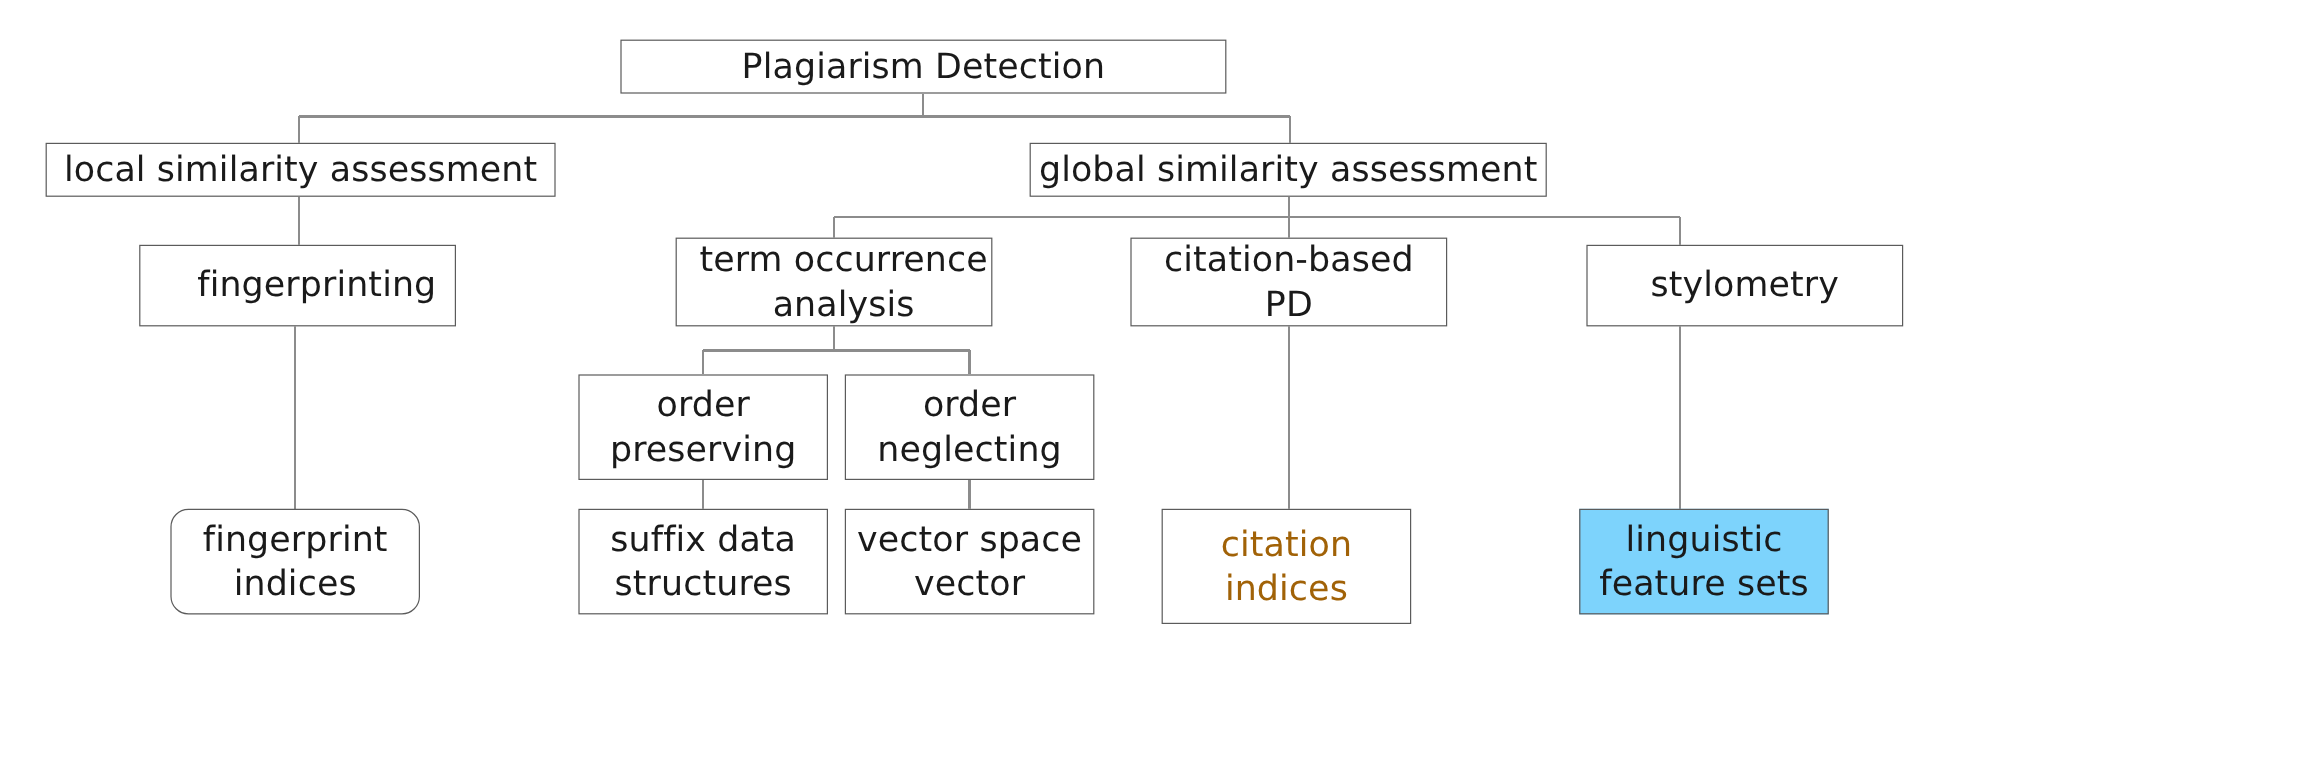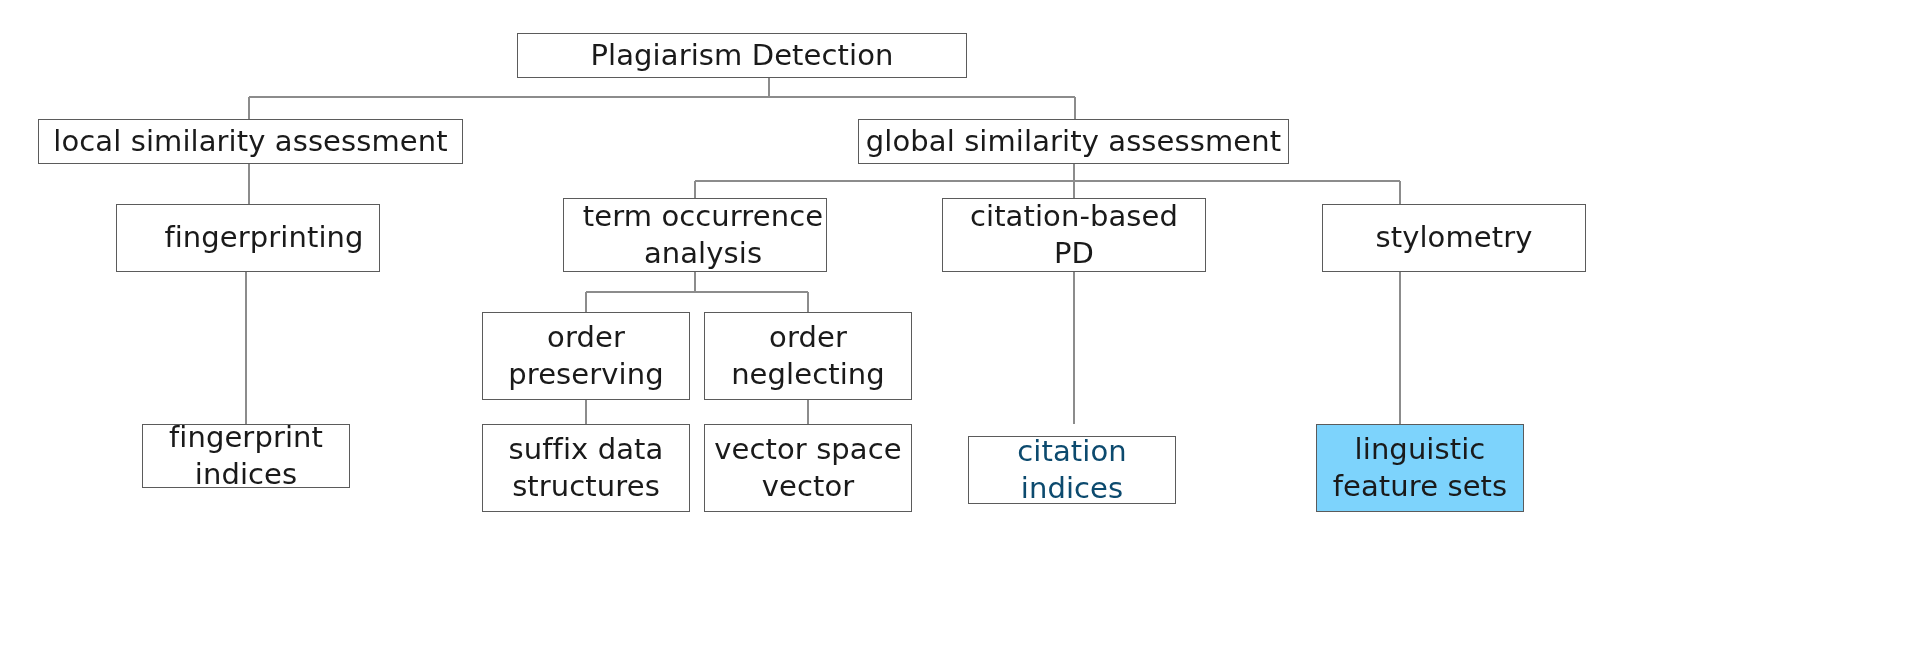--- a/index.html
+++ b/index.html
@@ -60,21 +60,21 @@
       <path d="M 695,272 L 695,292 M 586,292 L 808,292" stroke="#8c8c8c" stroke-width="2" fill="none" shape-rendering="crispEdges"></path>
       <path d="M 586,292 L 586,312" stroke="#8c8c8c" stroke-width="2" fill="none" shape-rendering="crispEdges"></path>
       <path d="M 808,292 L 808,312" stroke="#8c8c8c" stroke-width="2" fill="none" shape-rendering="crispEdges"></path>
       <path d="M 246,272 L 246,424" stroke="#8c8c8c" stroke-width="2" fill="none" shape-rendering="crispEdges"></path>
       <path d="M 586,400 L 586,424" stroke="#8c8c8c" stroke-width="2" fill="none" shape-rendering="crispEdges"></path>
       <path d="M 808,400 L 808,424" stroke="#8c8c8c" stroke-width="2" fill="none" shape-rendering="crispEdges"></path>
       <path d="M 1074,272 L 1074,424" stroke="#8c8c8c" stroke-width="2" fill="none" shape-rendering="crispEdges"></path>
       <path d="M 1400,272 L 1400,424" stroke="#8c8c8c" stroke-width="2" fill="none" shape-rendering="crispEdges"></path>
     </svg>
   <div id="node-layer">
-      <div class="node one-line" style="left: 517px; top: 33px; width: 450px; height: 45px; border-color: rgb(91, 91, 91); background: rgb(255, 255, 255); color: rgb(26, 26, 26);">
+      <div class="node one-line" style="left: 517px; top: 33px; width: 505px; height: 45px; border-color: rgb(91, 91, 91); background: rgb(255, 255, 255); color: rgb(26, 26, 26);">
         <span class="ln">Plagiarism Detection</span>
       </div>
       <div class="node one-line" style="left: 38px; top: 119px; width: 425px; height: 45px; border-color: rgb(91, 91, 91); background: rgb(255, 255, 255); color: rgb(26, 26, 26);">
         <span class="ln">local similarity assessment</span>
       </div>
       <div class="node one-line" style="left: 858px; top: 119px; width: 431px; height: 45px; border-color: rgb(91, 91, 91); background: rgb(255, 255, 255); color: rgb(26, 26, 26);">
         <span class="ln">global similarity assessment</span>
       </div>
       <div class="node one-line" style="left: 116px; top: 204px; width: 264px; height: 68px; border-color: rgb(91, 91, 91); background: rgb(255, 255, 255); color: rgb(26, 26, 26); padding-left: 32px;">
         <span class="ln">fingerprinting</span>
@@ -91,33 +91,33 @@
         <span class="ln">stylometry</span>
       </div>
       <div class="node" style="left: 482px; top: 312px; width: 208px; height: 88px; border-color: rgb(91, 91, 91); background: rgb(255, 255, 255); color: rgb(26, 26, 26);">
         <span class="ln">order</span>
         <span class="ln">preserving</span>
       </div>
       <div class="node" style="left: 704px; top: 312px; width: 208px; height: 88px; border-color: rgb(91, 91, 91); background: rgb(255, 255, 255); color: rgb(26, 26, 26);">
         <span class="ln">order</span>
         <span class="ln">neglecting</span>
       </div>
-      <div class="node" style="left: 142px; top: 424px; width: 208px; height: 64px; border-color: rgb(91, 91, 91); background: rgb(255, 255, 255); color: rgb(26, 26, 26);">
+      <div class="node" style="left: 142px; top: 424px; width: 208px; height: 88px; border-color: rgb(91, 91, 91); background: rgb(255, 255, 255); color: rgb(26, 26, 26); border-radius: 15px;">
         <span class="ln">fingerprint</span>
         <span class="ln">indices</span>
       </div>
       <div class="node" style="left: 482px; top: 424px; width: 208px; height: 88px; border-color: rgb(91, 91, 91); background: rgb(255, 255, 255); color: rgb(26, 26, 26);">
         <span class="ln">suffix data</span>
         <span class="ln">structures</span>
       </div>
       <div class="node" style="left: 704px; top: 424px; width: 208px; height: 88px; border-color: rgb(91, 91, 91); background: rgb(255, 255, 255); color: rgb(26, 26, 26);">
         <span class="ln">vector space</span>
         <span class="ln">vector</span>
       </div>
-      <div class="node" style="left: 968px; top: 424px; width: 208px; height: 68px; border-color: rgb(91, 91, 91); background: rgb(255, 255, 255); color: #0c4a6e; margin-top: 12px;">
+      <div class="node" style="left: 968px; top: 424px; width: 208px; height: 96px; border-color: rgb(91, 91, 91); background: rgb(255, 255, 255); color: #a16207;">
         <span class="ln">citation</span>
         <span class="ln">indices</span>
       </div>
       <div class="node" style="left: 1294px; top: 424px; width: 208px; height: 88px; border-color: rgb(91, 91, 91); background: #7dd3fc; color: rgb(26, 26, 26); margin-left: 22px;">
         <span class="ln">linguistic</span>
         <span class="ln">feature sets</span>
       </div>
     </div>
 </div>
 

